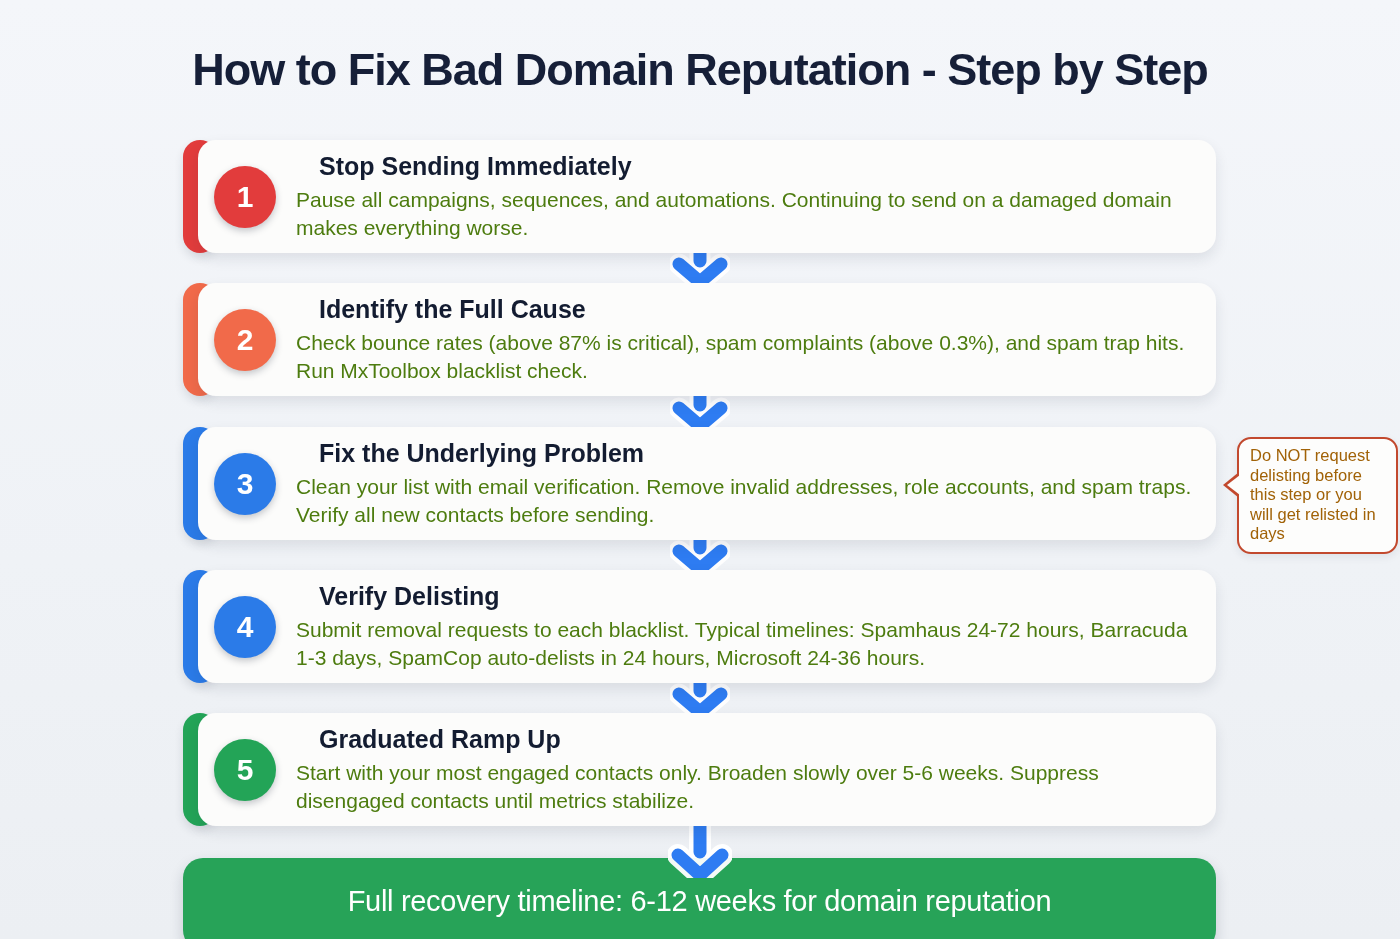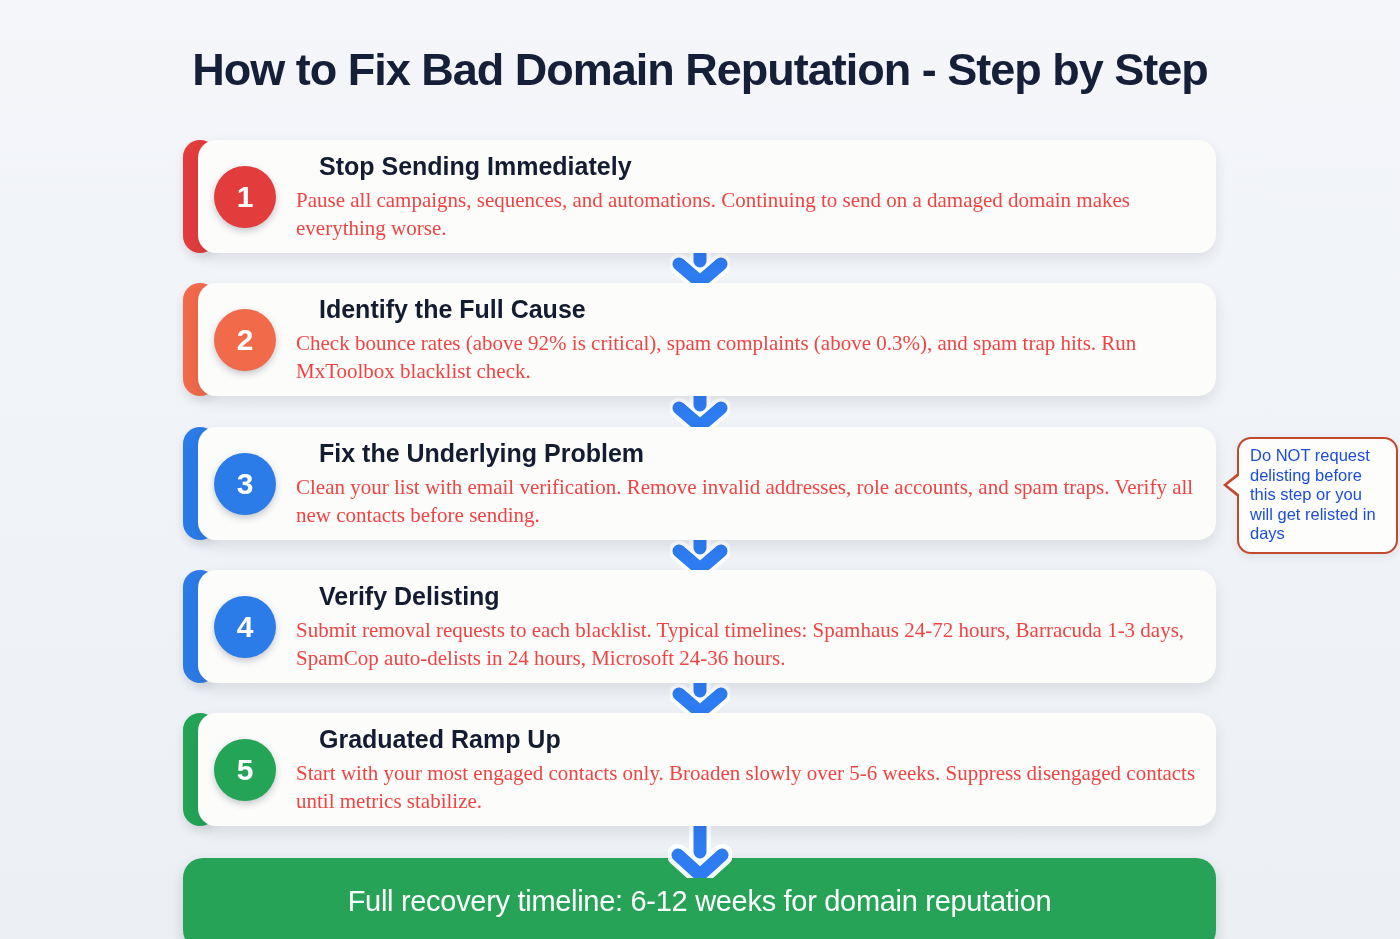--- a/index.html
+++ b/index.html
@@ -26,30 +26,30 @@
     display:flex;align-items:center;padding:0 20px 0 16px;box-sizing:border-box;
   }
   .badge{
     flex:0 0 62px;width:62px;height:62px;border-radius:50%;
     display:flex;align-items:center;justify-content:center;
     color:#FFFFFF;font-size:30px;font-weight:700;
     box-shadow:0 3px 7px rgba(30,40,60,.25);
   }
   .texts{margin-left:20px;min-width:0;}
   .step-title{font-size:25px;font-weight:700;color:#131C31;margin-bottom:5px;margin-left:23px;}
-  .step-desc{font-size:21px;line-height:28px;color:#ef4444;max-width:900px;font-family:Liberation Serif, serif;}
+  .step-desc{font-size:21px;line-height:28px;color:#4d7c0f;max-width:900px;}
   
   .arrow{position:absolute;z-index:1;}
   .arrow svg{display:block;}
   
   .callout{
     position:absolute;left:1237px;top:437px;width:161px;box-sizing:border-box;
     background:#FDFDFC;border:2px solid #C2492E;border-radius:14px;
     padding:7px 10px 8px 11px;z-index:3;
-    color:#1d4ed8;font-size:16.5px;line-height:19.5px;
+    color:#a16207;font-size:16.5px;line-height:19.5px;
     box-shadow:0 3px 8px rgba(30,40,60,.08);
   }
   .callout::before{
     content:"";position:absolute;left:-16px;top:33px;width:0;height:0;
     border-top:13px solid transparent;border-bottom:13px solid transparent;
     border-right:16px solid #C2492E;
   }
   .callout::after{
     content:"";position:absolute;left:-12px;top:36px;width:0;height:0;
     border-top:10px solid transparent;border-bottom:10px solid transparent;
@@ -84,21 +84,21 @@
       </div>
     </div>
   </div>
 
   <div class="step" style="top:283px">
     <div class="accent" style="background-color: rgb(241, 106, 74);"></div>
     <div class="card">
       <div class="badge" style="background-color: rgb(241, 106, 74);">2</div>
       <div class="texts">
         <div class="step-title">Identify the Full Cause</div>
-        <div class="step-desc">Check bounce rates (above 92% is critical), spam complaints (above 0.3%), and spam trap hits. Run MxToolbox blacklist check.</div>
+        <div class="step-desc">Check bounce rates (above 87% is critical), spam complaints (above 0.3%), and spam trap hits. Run MxToolbox blacklist check.</div>
       </div>
     </div>
   </div>
 
   <div class="step" style="top:427px">
     <div class="accent" style="background-color: rgb(43, 123, 232);"></div>
     <div class="card">
       <div class="badge" style="background-color: rgb(43, 123, 232);">3</div>
       <div class="texts">
         <div class="step-title">Fix the Underlying Problem</div>

